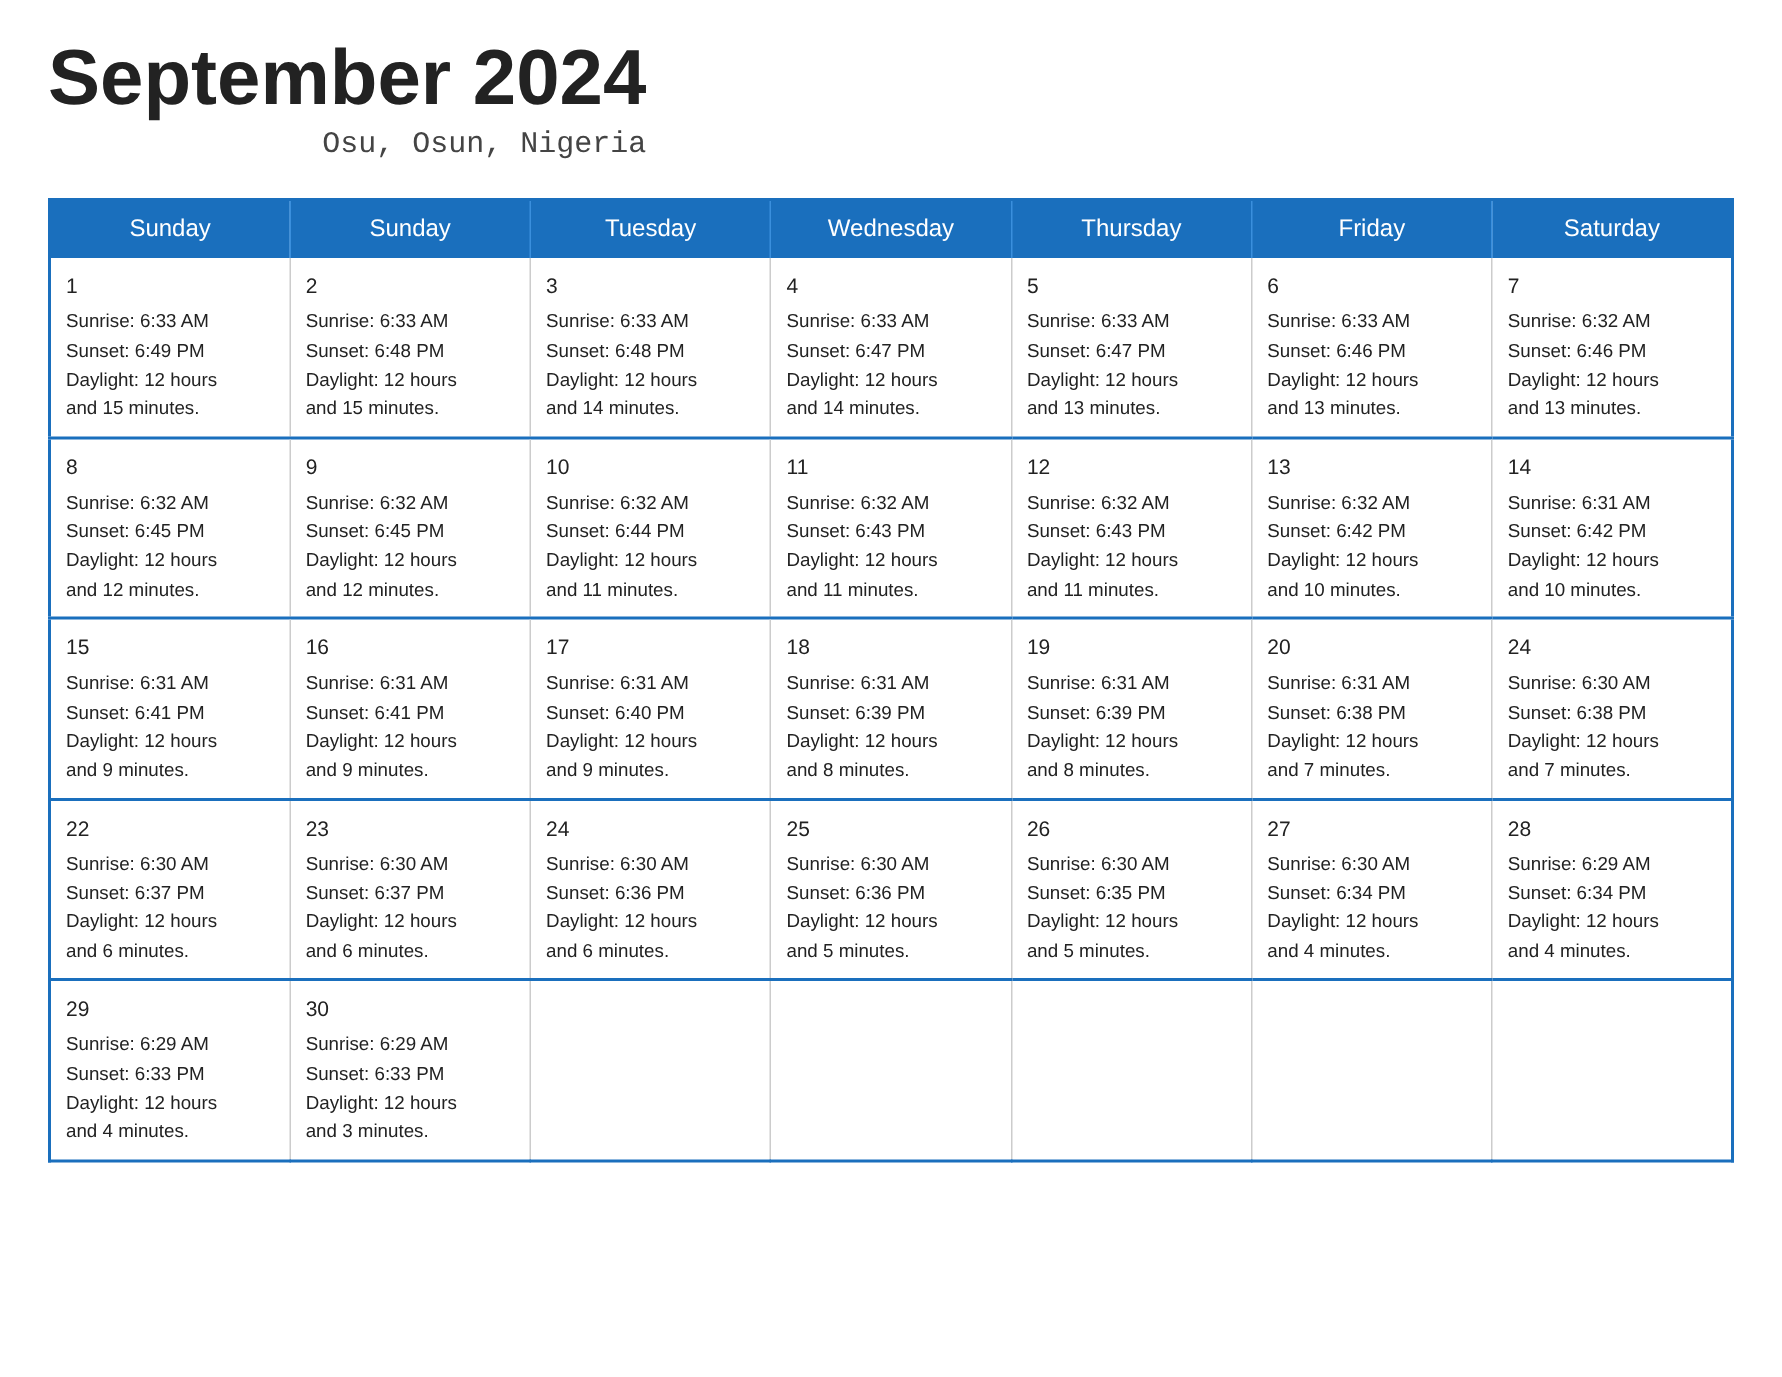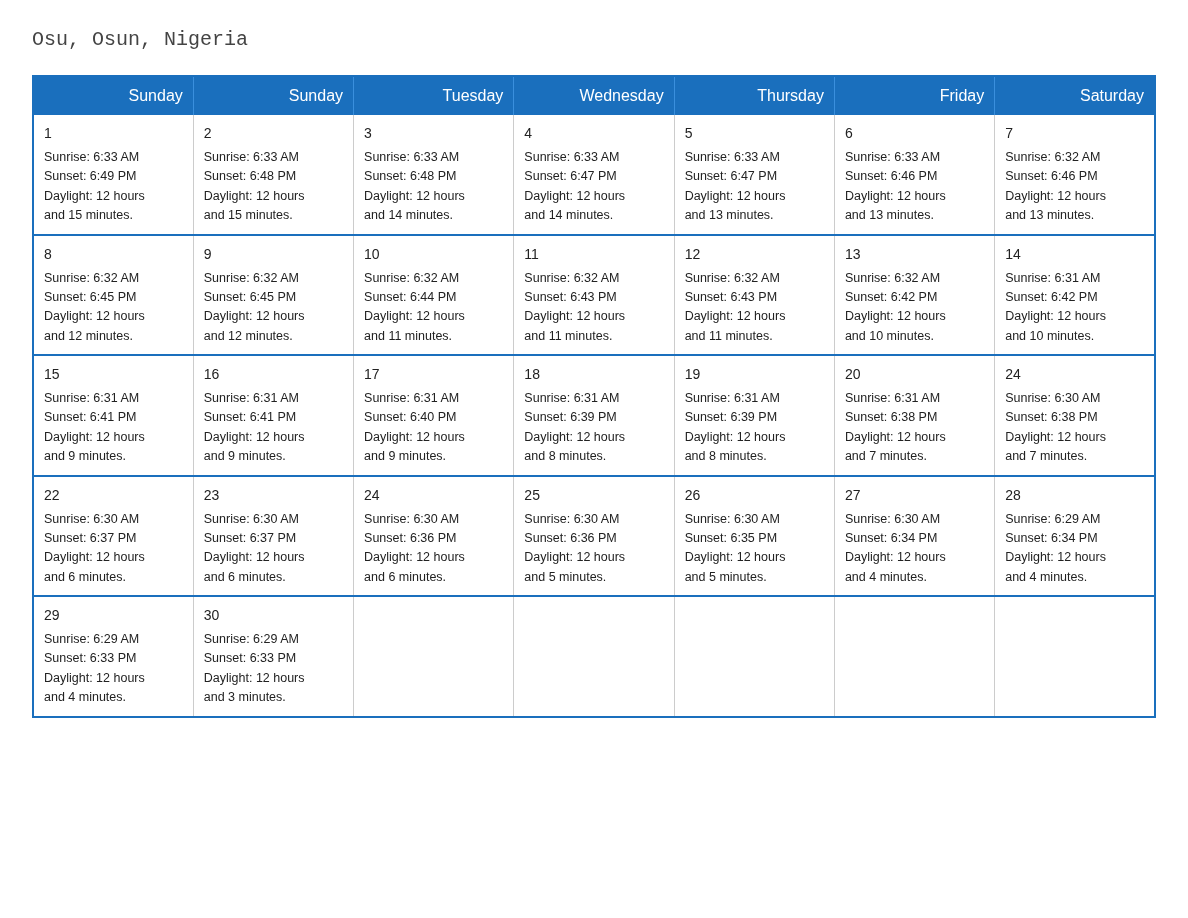--- a/index.html
+++ b/index.html
@@ -33,21 +33,21 @@
       font-family: Liberation Mono, monospace;
     }
     .calendar-table {
       width: 100%;
       border-collapse: collapse;
       border: 2px solid #1a6fbd;
     }
     .calendar-table th {
       background-color: #1a6fbd;
       color: #ffffff;
-      text-align: right;
+      text-align: center;
       padding: 10px 10px;
       font-size: 16px;
       font-weight: normal;
       border-right: 1px solid #3a8fdd;
     }
     .calendar-table th:last-child {
       border-right: none;
     }
     .calendar-table td {
       vertical-align: top;
@@ -95,20 +95,21 @@
       font-weight: bold;
       color: #1a6fbd;
       margin-top: -4px;
     }
   </style>
 </head>
 <body>
 
 <div class="header-area">
   <div class="title-area">
+    <div class="month-title">September 2024</div>
     <div class="location-title">Osu, Osun, Nigeria</div>
   </div>
 </div>
 
 <table class="calendar-table">
   <thead>
     <tr>
     <th>Sunday</th>
         <th>Sunday</th>
         <th>Tuesday</th>

